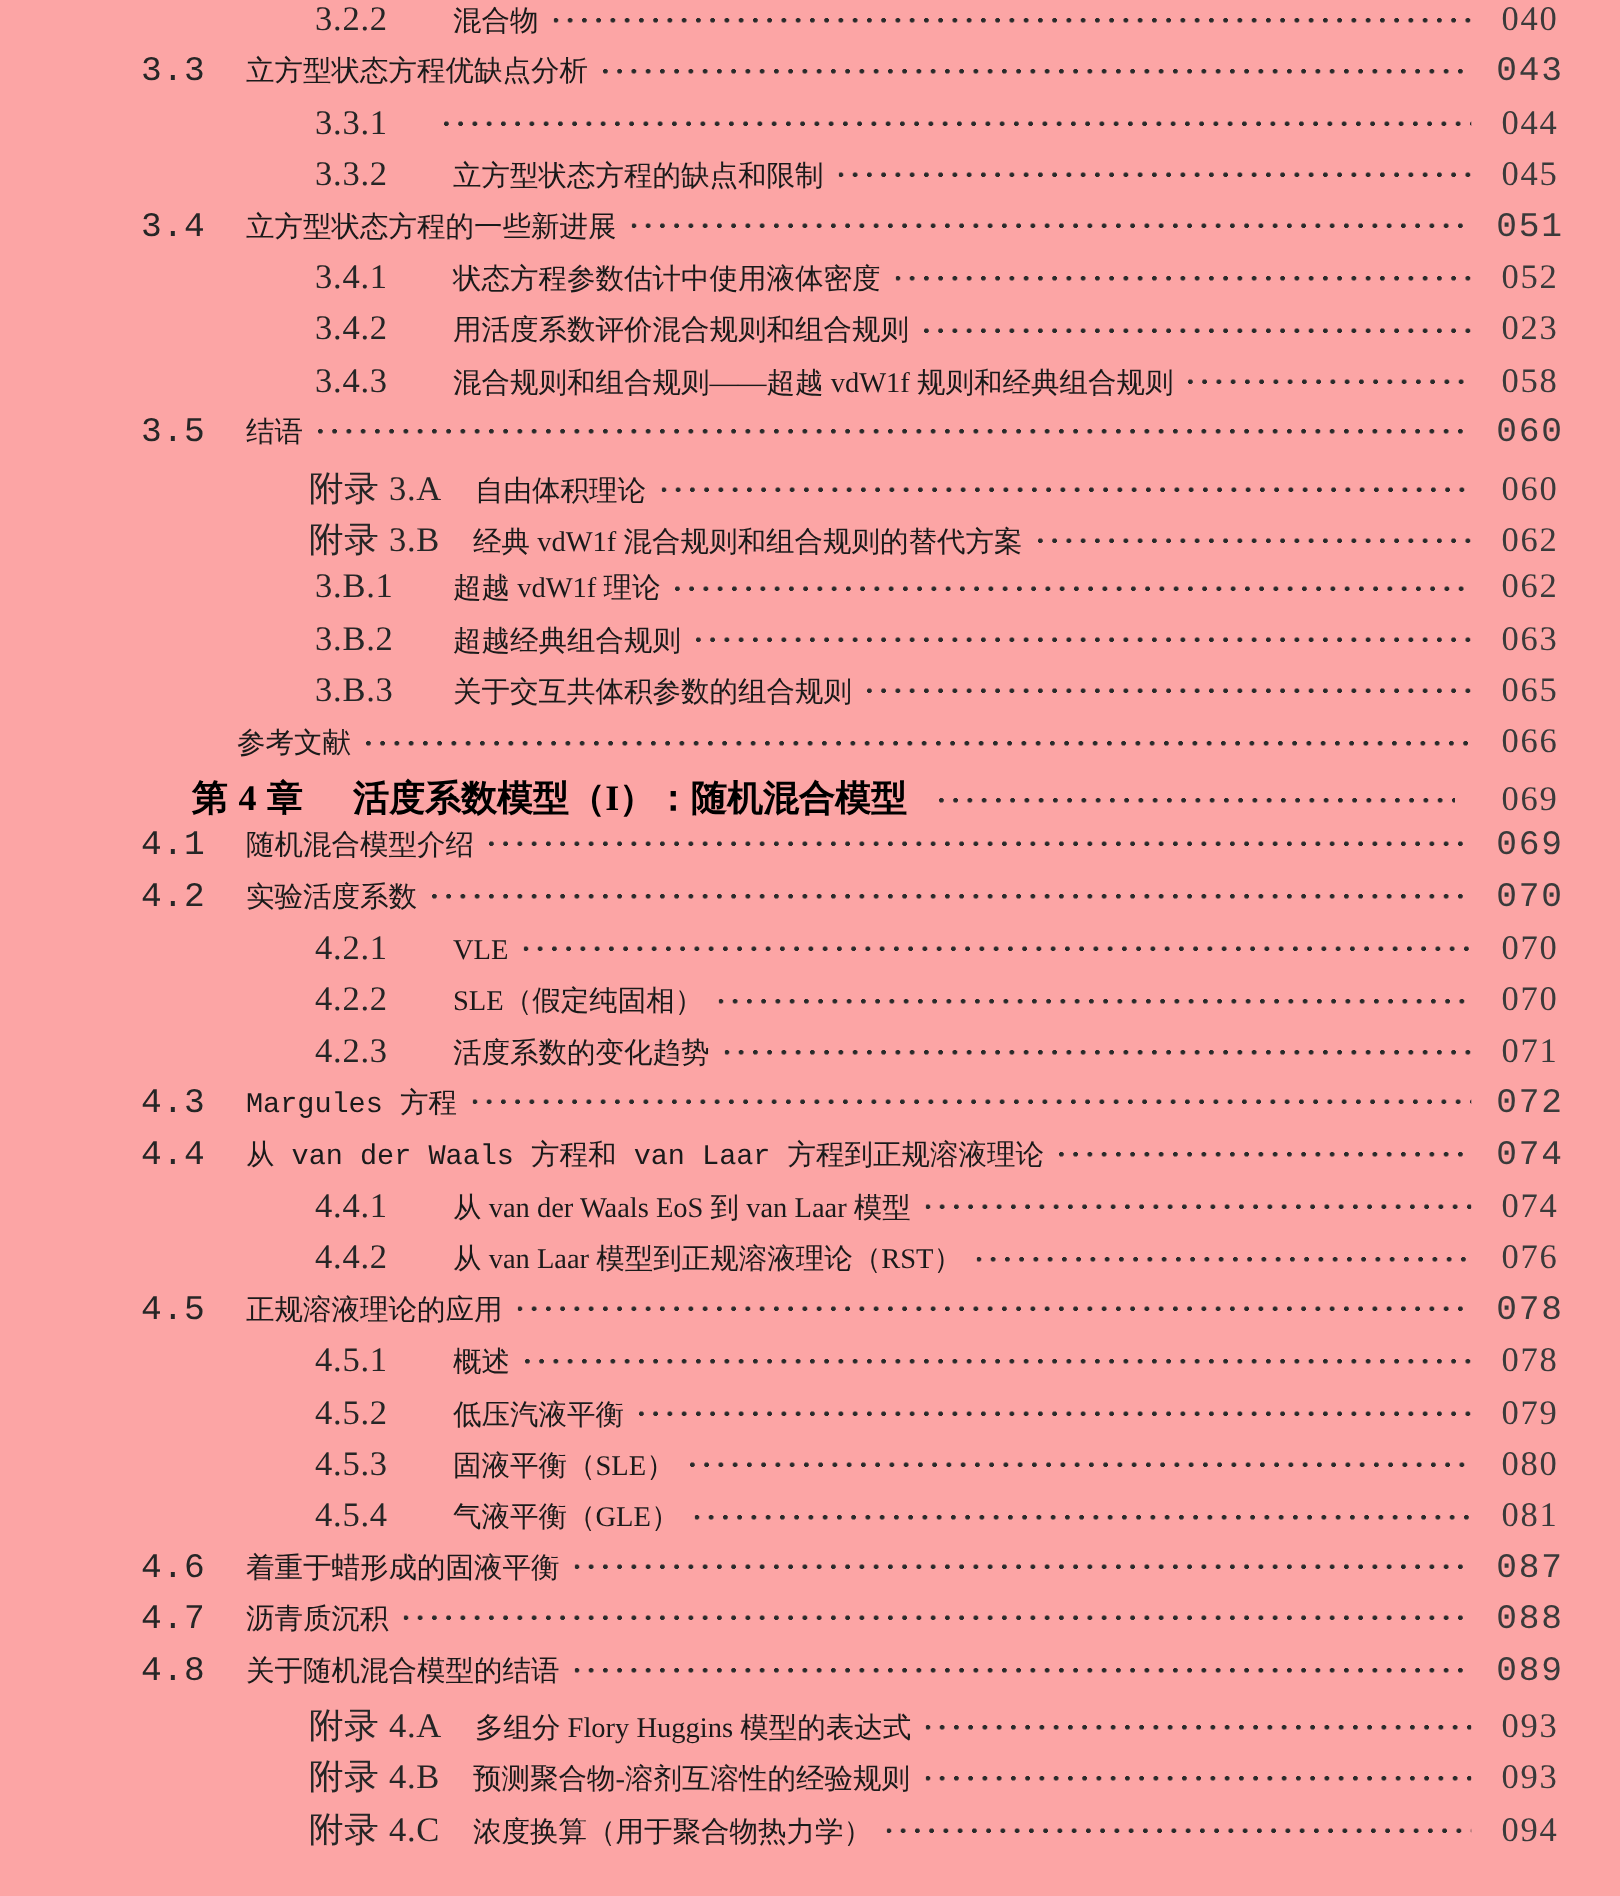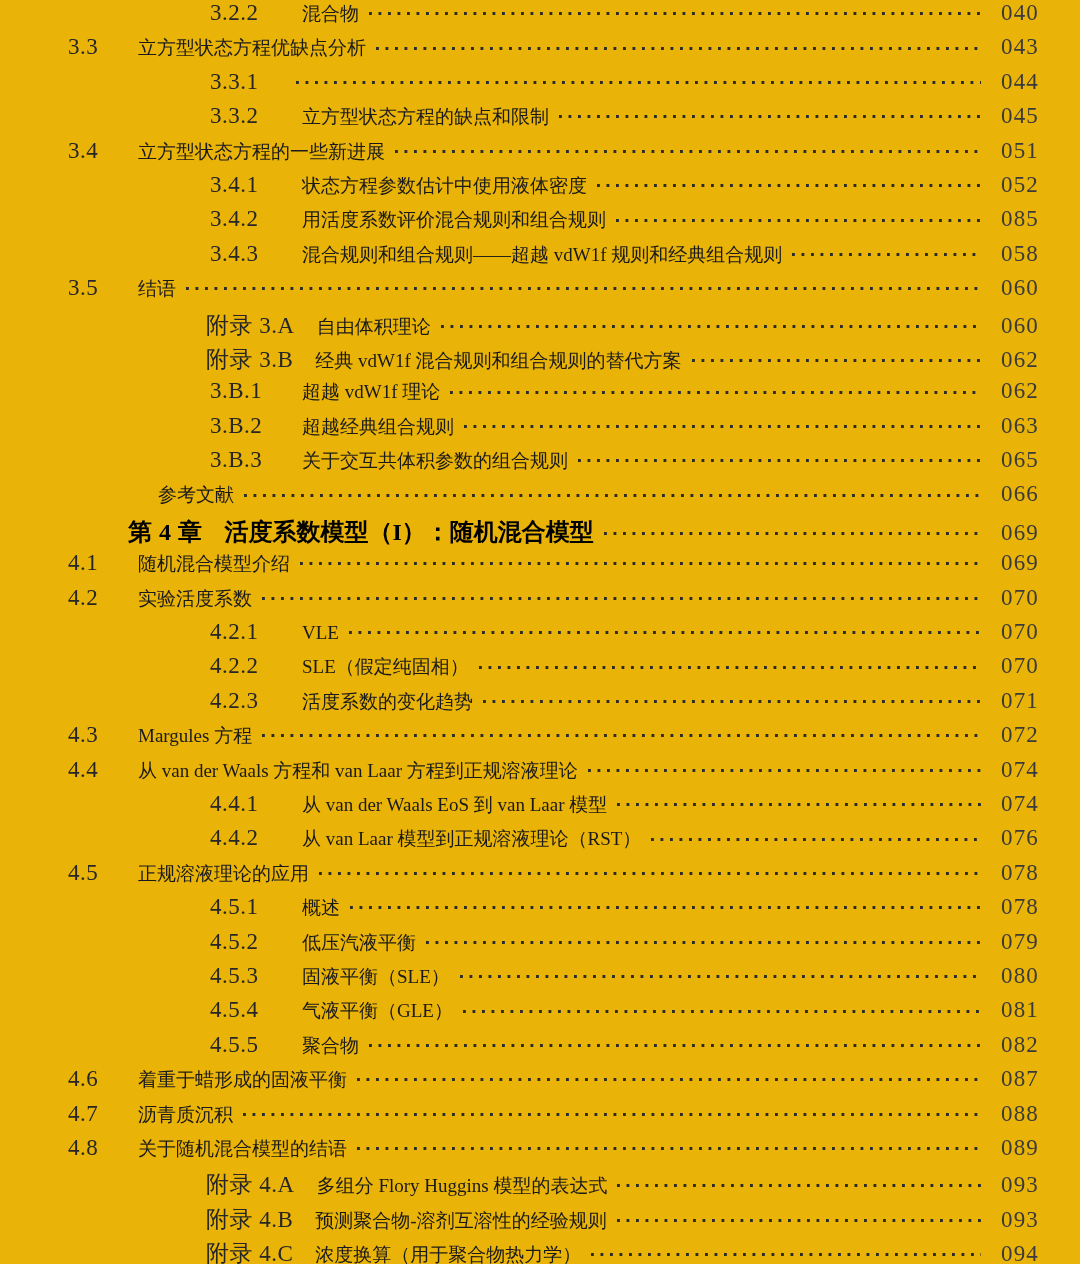--- a/index.html
+++ b/index.html
@@ -15,21 +15,21 @@
     font-family: "Liberation Serif", "DejaVu Serif", serif;
     color: #1b1b1b;
     -webkit-font-smoothing: antialiased;
   }
 
   
   #page {
     position: relative;
     width: 1080px;
     height: 1264px;
-    background: #eab308;
+    background: #fca5a5;
     box-sizing: border-box;
     padding: 0;
   }
 
   #toc-list {
     position: absolute;
     top: 0px;
     left: 0px;
     width: 1080px;
   }
@@ -37,24 +37,24 @@
   .toc-row {
     display: flex;
     align-items: baseline;
     height: 34.4px;
     box-sizing: border-box;
     padding-right: 30px;
     white-space: nowrap;
   }
 
   
-  .lvl-chapter  { padding-left: 128px; }
+  .lvl-chapter  { padding-left: 128px; gap: 11px; }
   .lvl-appendix { padding-left: 158px; }
   .lvl-refs     { padding-left: 158px; }
-  .lvl-2        { padding-left: 68px; }
+  .lvl-2        { padding-left: 94px; font-family: Liberation Mono, monospace; }
   .lvl-3        { padding-left: 210px; }
 
   .num {
     flex: 0 0 auto;
     font-size: 23px;
     letter-spacing: 0.5px;
     color: #262626;
   }
   .lvl-2 .num   { min-width: 52px; }
   .lvl-3 .num   { min-width: 76px; }
@@ -146,21 +146,21 @@
       <div class="toc-row lvl-3">
         <span class="num">3.4.1</span>
         <span class="title">状态方程参数估计中使用液体密度</span>
         <span class="leader"></span>
         <span class="page-no">052</span>
       </div>
       <div class="toc-row lvl-3">
         <span class="num">3.4.2</span>
         <span class="title">用活度系数评价混合规则和组合规则</span>
         <span class="leader"></span>
-        <span class="page-no">085</span>
+        <span class="page-no">023</span>
       </div>
       <div class="toc-row lvl-3">
         <span class="num">3.4.3</span>
         <span class="title">混合规则和组合规则——超越 vdW1f 规则和经典组合规则</span>
         <span class="leader"></span>
         <span class="page-no">058</span>
       </div>
       <div class="toc-row lvl-2">
         <span class="num">3.5</span>
         <span class="title">结语</span>
@@ -285,26 +285,20 @@
         <span class="title">固液平衡（SLE）</span>
         <span class="leader"></span>
         <span class="page-no">080</span>
       </div>
       <div class="toc-row lvl-3">
         <span class="num">4.5.4</span>
         <span class="title">气液平衡（GLE）</span>
         <span class="leader"></span>
         <span class="page-no">081</span>
       </div>
-      <div class="toc-row lvl-3">
-        <span class="num">4.5.5</span>
-        <span class="title">聚合物</span>
-        <span class="leader"></span>
-        <span class="page-no">082</span>
-      </div>
       <div class="toc-row lvl-2">
         <span class="num">4.6</span>
         <span class="title">着重于蜡形成的固液平衡</span>
         <span class="leader"></span>
         <span class="page-no">087</span>
       </div>
       <div class="toc-row lvl-2">
         <span class="num">4.7</span>
         <span class="title">沥青质沉积</span>
         <span class="leader"></span>

